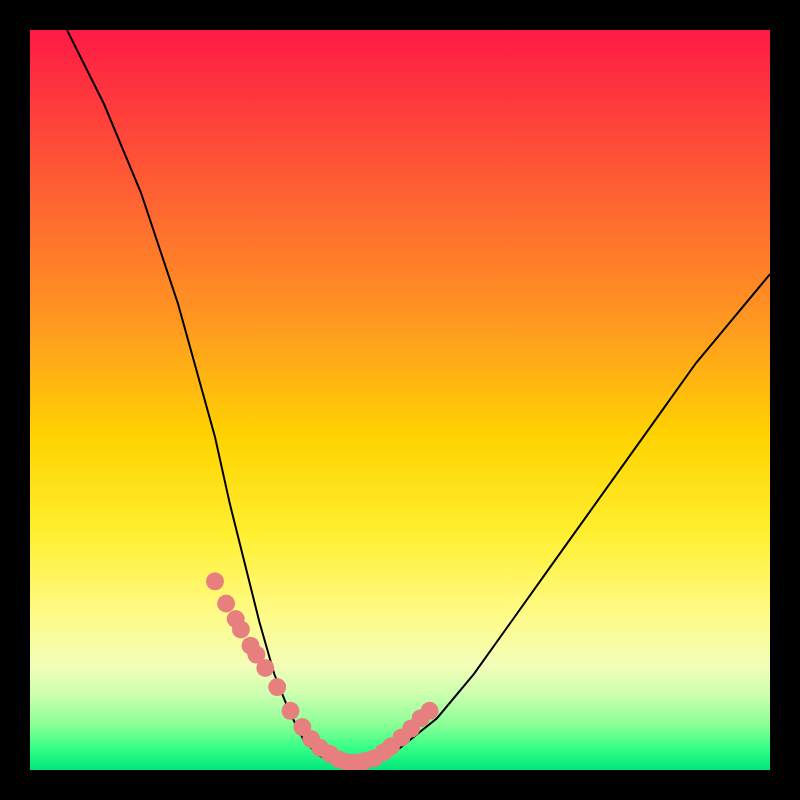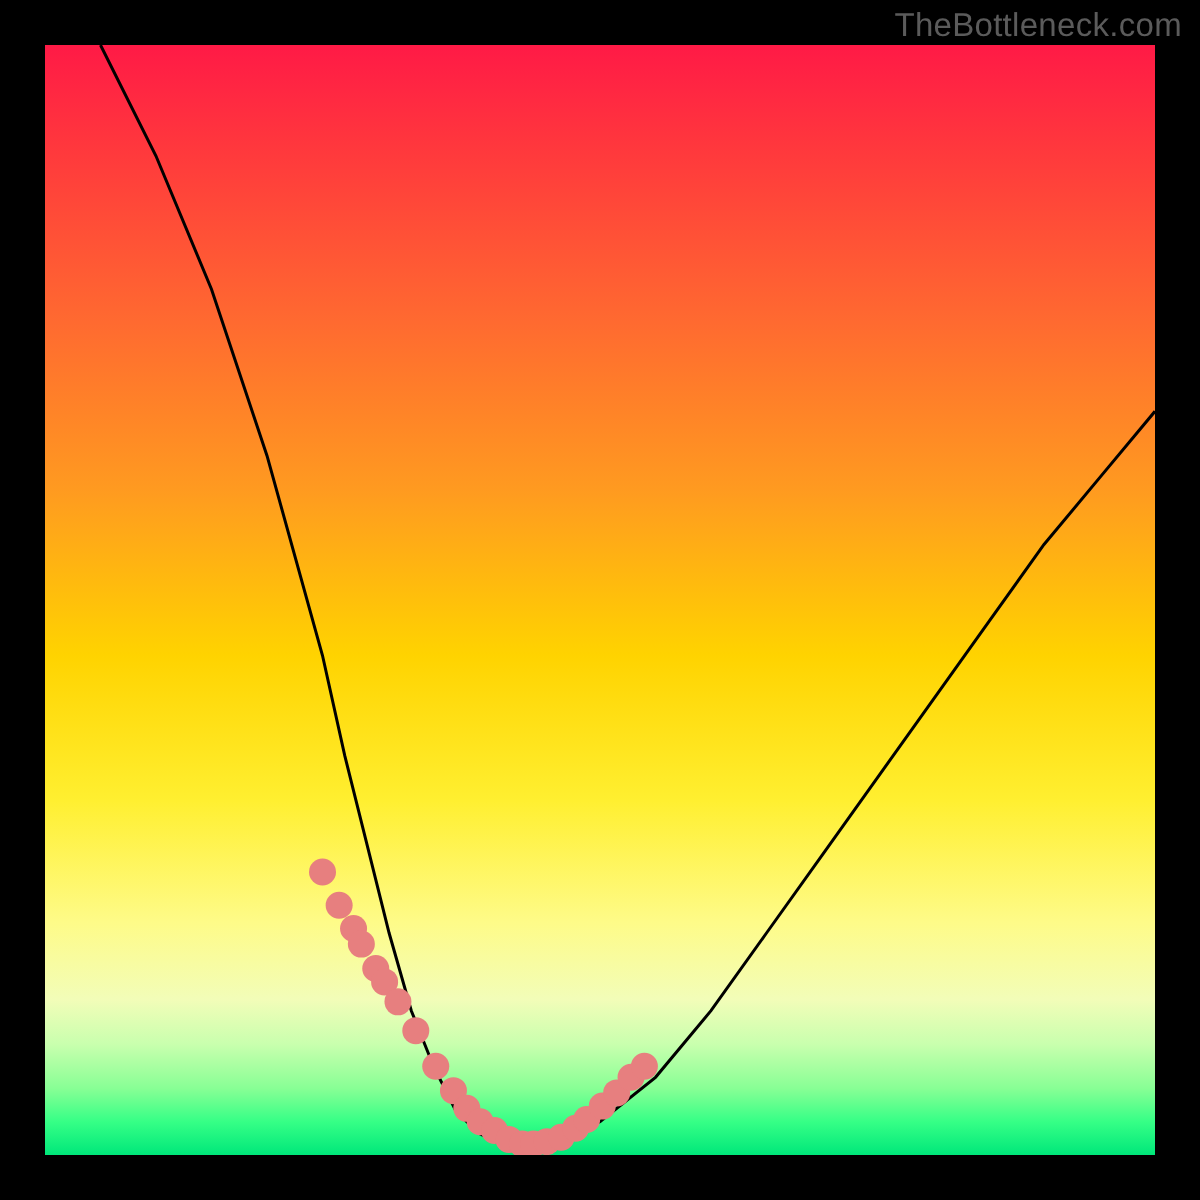--- a/index.html
+++ b/index.html
@@ -56,21 +56,20 @@
     font-weight: 500;
     color: #5b5b5b;
     letter-spacing: 0.2px;
   }
 </style>
 </head>
 <body>
 
 <div class="outer">
 
-  <div class="attribution">TheBottleneck.com</div>
 
   <div class="plot-area">
     <div class="gradient"></div>
 
     <svg class="curve-layer" viewBox="0 0 740 740" preserveAspectRatio="none">
       <path id="curve-path" fill="none" stroke="#000" stroke-width="2" d="M37.0 0.0 L74.0 74.0 L111.0 162.8 L148.0 273.8 L185.0 407.0 L199.8 473.6 L214.6 532.8 L229.4 592.0 L244.2 643.8 L259.0 680.8 L273.8 710.4 L288.6 725.2 L303.4 732.6 L333.0 732.6 L370.0 717.8 L407.0 688.2 L444.0 643.8 L481.0 592.0 L518.0 540.2 L555.0 488.4 L592.0 436.6 L629.0 384.8 L666.0 333.0 L703.0 288.6 L740.0 244.2"></path>
       <g id="marker-group">
           <circle cx="185.0" cy="551.3" r="9" fill="#e77f7f"></circle>
           <circle cx="196.1" cy="573.5" r="9" fill="#e77f7f"></circle>
           <circle cx="205.7" cy="589.0" r="9" fill="#e77f7f"></circle>

